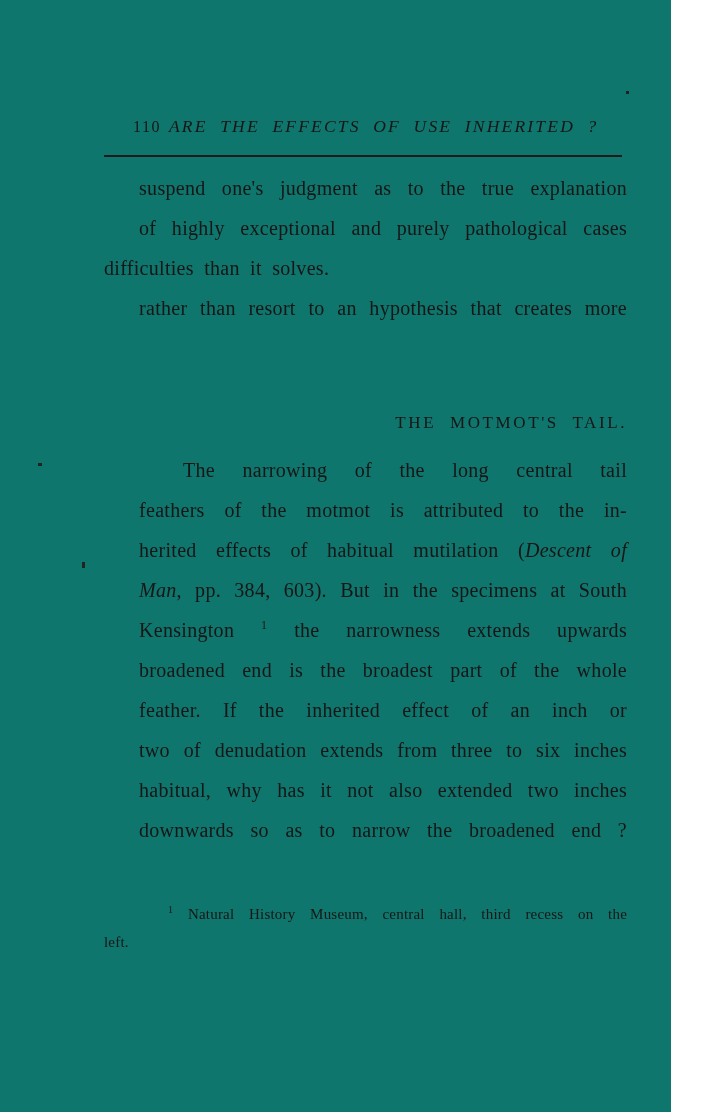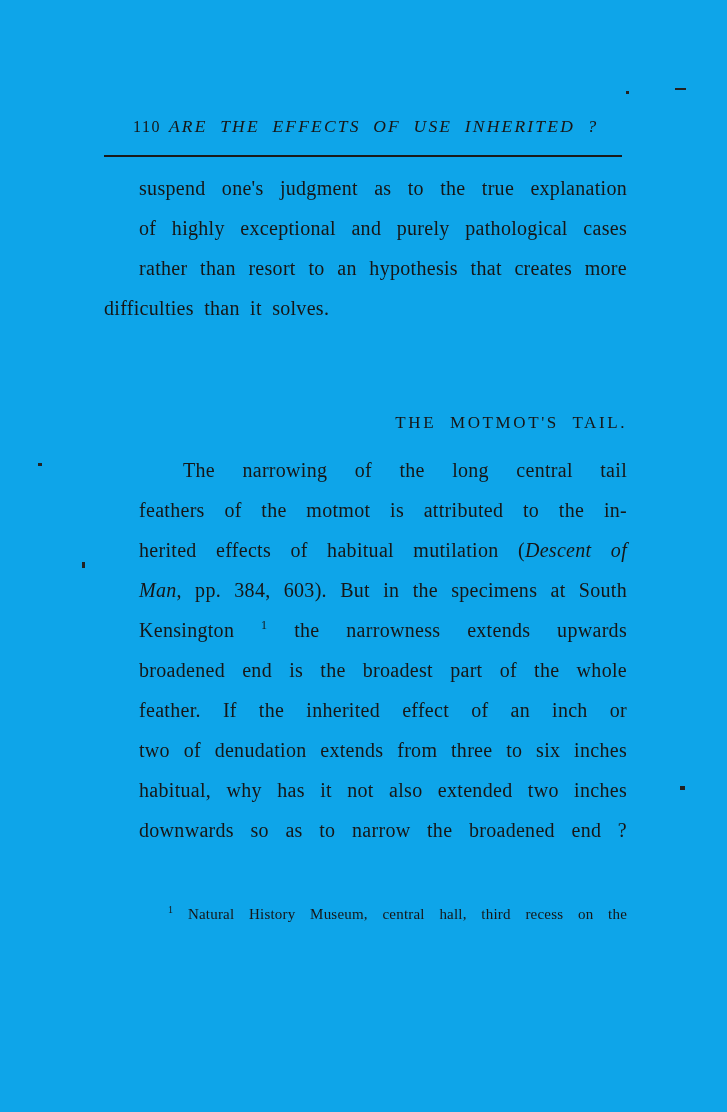--- a/index.html
+++ b/index.html
@@ -2,23 +2,23 @@
 <html><head>
 <meta charset="utf-8">
 <style>
   html, body {
     margin: 0;
     padding: 0;
     background: #ffffff;
   }
   .page {
     position: relative;
-    width: 727px;
+    width: 671px;
     height: 1112px;
-    background: #0ea5e9;
+    background: #0f766e;
     color: #161616;
     font-family: "Liberation Serif", "DejaVu Serif", serif;
     overflow: hidden;
   }
   
   .header {
     position: absolute;
     top: 116px;
     left: 133px;
     width: 494px;
@@ -122,22 +122,22 @@
 
   <div class="header">
     <span class="pagenum">110</span><span class="running-title">ARE THE EFFECTS OF USE INHERITED ?</span>
   </div>
 
   <div class="header-rule"></div>
 
   <div class="para1">
     <div class="textline j">suspend one's judgment as to the true explanation</div>
     <div class="textline j">of highly exceptional and purely pathological cases</div>
+    <div class="textline last">difficulties than it solves.</div>
     <div class="textline j">rather than resort to an hypothesis that creates more</div>
-    <div class="textline last">difficulties than it solves.</div>
   </div>
 
   <div class="section-heading">THE MOTMOT'S TAIL.</div>
 
   <div class="para2">
     <div class="textline j indent1">The narrowing of the long central tail</div>
     <div class="textline j">feathers of the motmot is attributed to the in-</div>
     <div class="textline j"><span>herited effects of habitual mutilation (</span><i>Descent of</i></div>
     <div class="textline j"><i>Man</i><span>, pp. 384, 603). But in the specimens at South</span></div>
     <div class="textline j"><span>Kensington</span>
@@ -146,20 +146,21 @@
     <div class="textline j">broadened end is the broadest part of the whole</div>
     <div class="textline j">feather. If the inherited effect of an inch or</div>
     <div class="textline j">two of denudation extends from three to six inches</div>
     <div class="textline j">habitual, why has it not also extended two inches</div>
     <div class="textline j">downwards so as to narrow the broadened end ?</div>
   </div>
 
   <div class="footnote">
     <div class="fline j fn-indent"><sup>1</sup>
       <span>Natural History Museum, central hall, third recess on the</span></div>
+    <div class="fline">left.</div>
   </div>
 
   <div class="speck s1"></div>
   <div class="speck s2"></div>
   <div class="speck s3"></div>
   <div class="speck s4"></div>
   <div class="speck s5"></div>
 
 </div>
 

